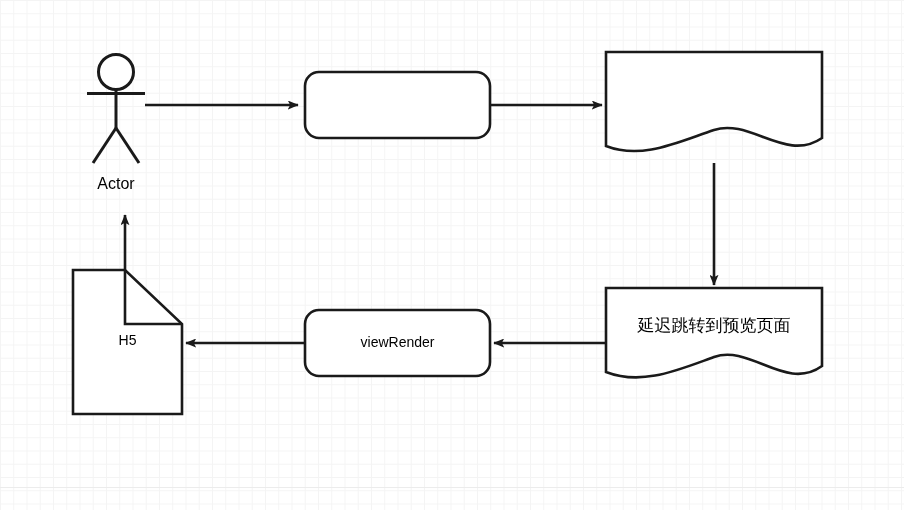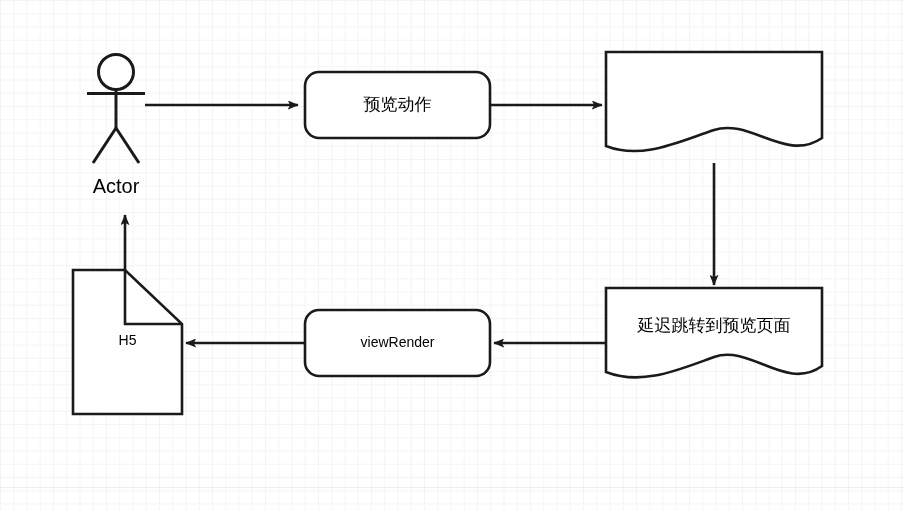--- a/index.html
+++ b/index.html
@@ -46,21 +46,21 @@
     text-align: center;
     color: #000000;
     line-height: 1.25;
     pointer-events: none;
     white-space: pre-wrap;
   }
   .cjk-label { font-size: 17px; }
   .latin-label { font-size: 14px; }
   .actor-caption {
     position: absolute;
-    font-size: 20px;
+    font-size: 16px;
     color: #000000;
     text-align: center;
     width: 120px;
   }
 </style>
 </head>
 <body>
 
 <div id="canvas">
 
@@ -106,21 +106,20 @@
 
     <g>
       <path d="M 73 270 L 125 270 L 182 324 L 182 414 L 73 414 Z" fill="#ffffff" stroke="#1a1a1a" stroke-width="2.6" stroke-linejoin="miter"></path>
       <path d="M 125 270 L 125 324 L 182 324" fill="none" stroke="#1a1a1a" stroke-width="2.6" stroke-linejoin="miter"></path>
     </g>
 
     <line x1="125" y1="270" x2="125" y2="215" stroke="#1a1a1a" stroke-width="2.6" marker-end="url(#arrowhead)"></line>
 
   </svg>
 
-  <div class="shape-label cjk-label" style="left:305px; top:72px; width:185px; height:66px;">预览动作</div>
 
 
   <div class="shape-label latin-label" style="left:305px; top:310px; width:185px; height:66px;">viewRender</div>
 
   <div class="shape-label cjk-label" style="left:611px; top:292px; width:206px; height:68px;">延迟跳转到预览页面</div>
 
   <div class="shape-label latin-label" style="left:73px; top:326px; width:109px; height:30px;">H5</div>
 
   <div class="actor-caption" style="left:56px; top:175px;">Actor</div>
 

